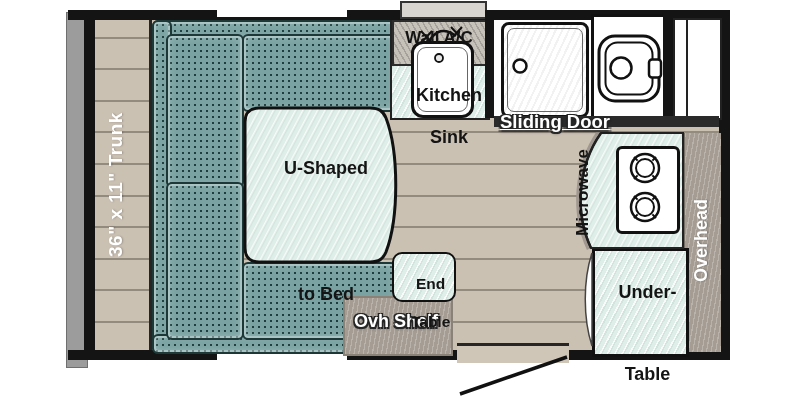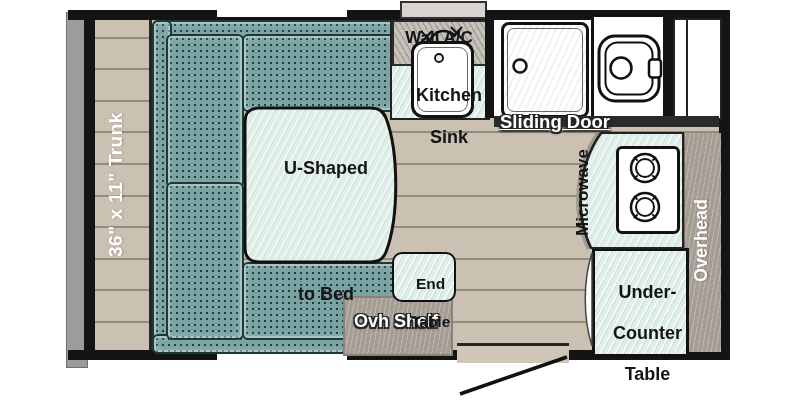--- a/index.html
+++ b/index.html
@@ -160,19 +160,19 @@
 
   <div class="abs lbl-white outline" style="left:343px;top:311px;width:106px;font-size:18px;">Ovh Shelf</div>
 
   <div class="abs lbl" style="left:392px;top:255px;width:60px;font-size:15.5px;line-height:19px;">
     <span>End</span><br>
     <span>Table</span>
   </div>
 
   <div class="abs lbl" style="left:593px;top:261px;width:89px;font-size:18px;line-height:20.5px;">
     <span>Under-</span><br>
-    <span>Counter</span><br>
+    <br>
     <span>Table</span>
   </div>
 
   <div class="abs vtext lbl-white" style="left:684px;top:148px;width:35px;height:185px;font-size:18px;text-shadow:0 1px 2px rgba(0,0,0,.3);">Overhead</div>
 
 </div>
 
 </body></html>

